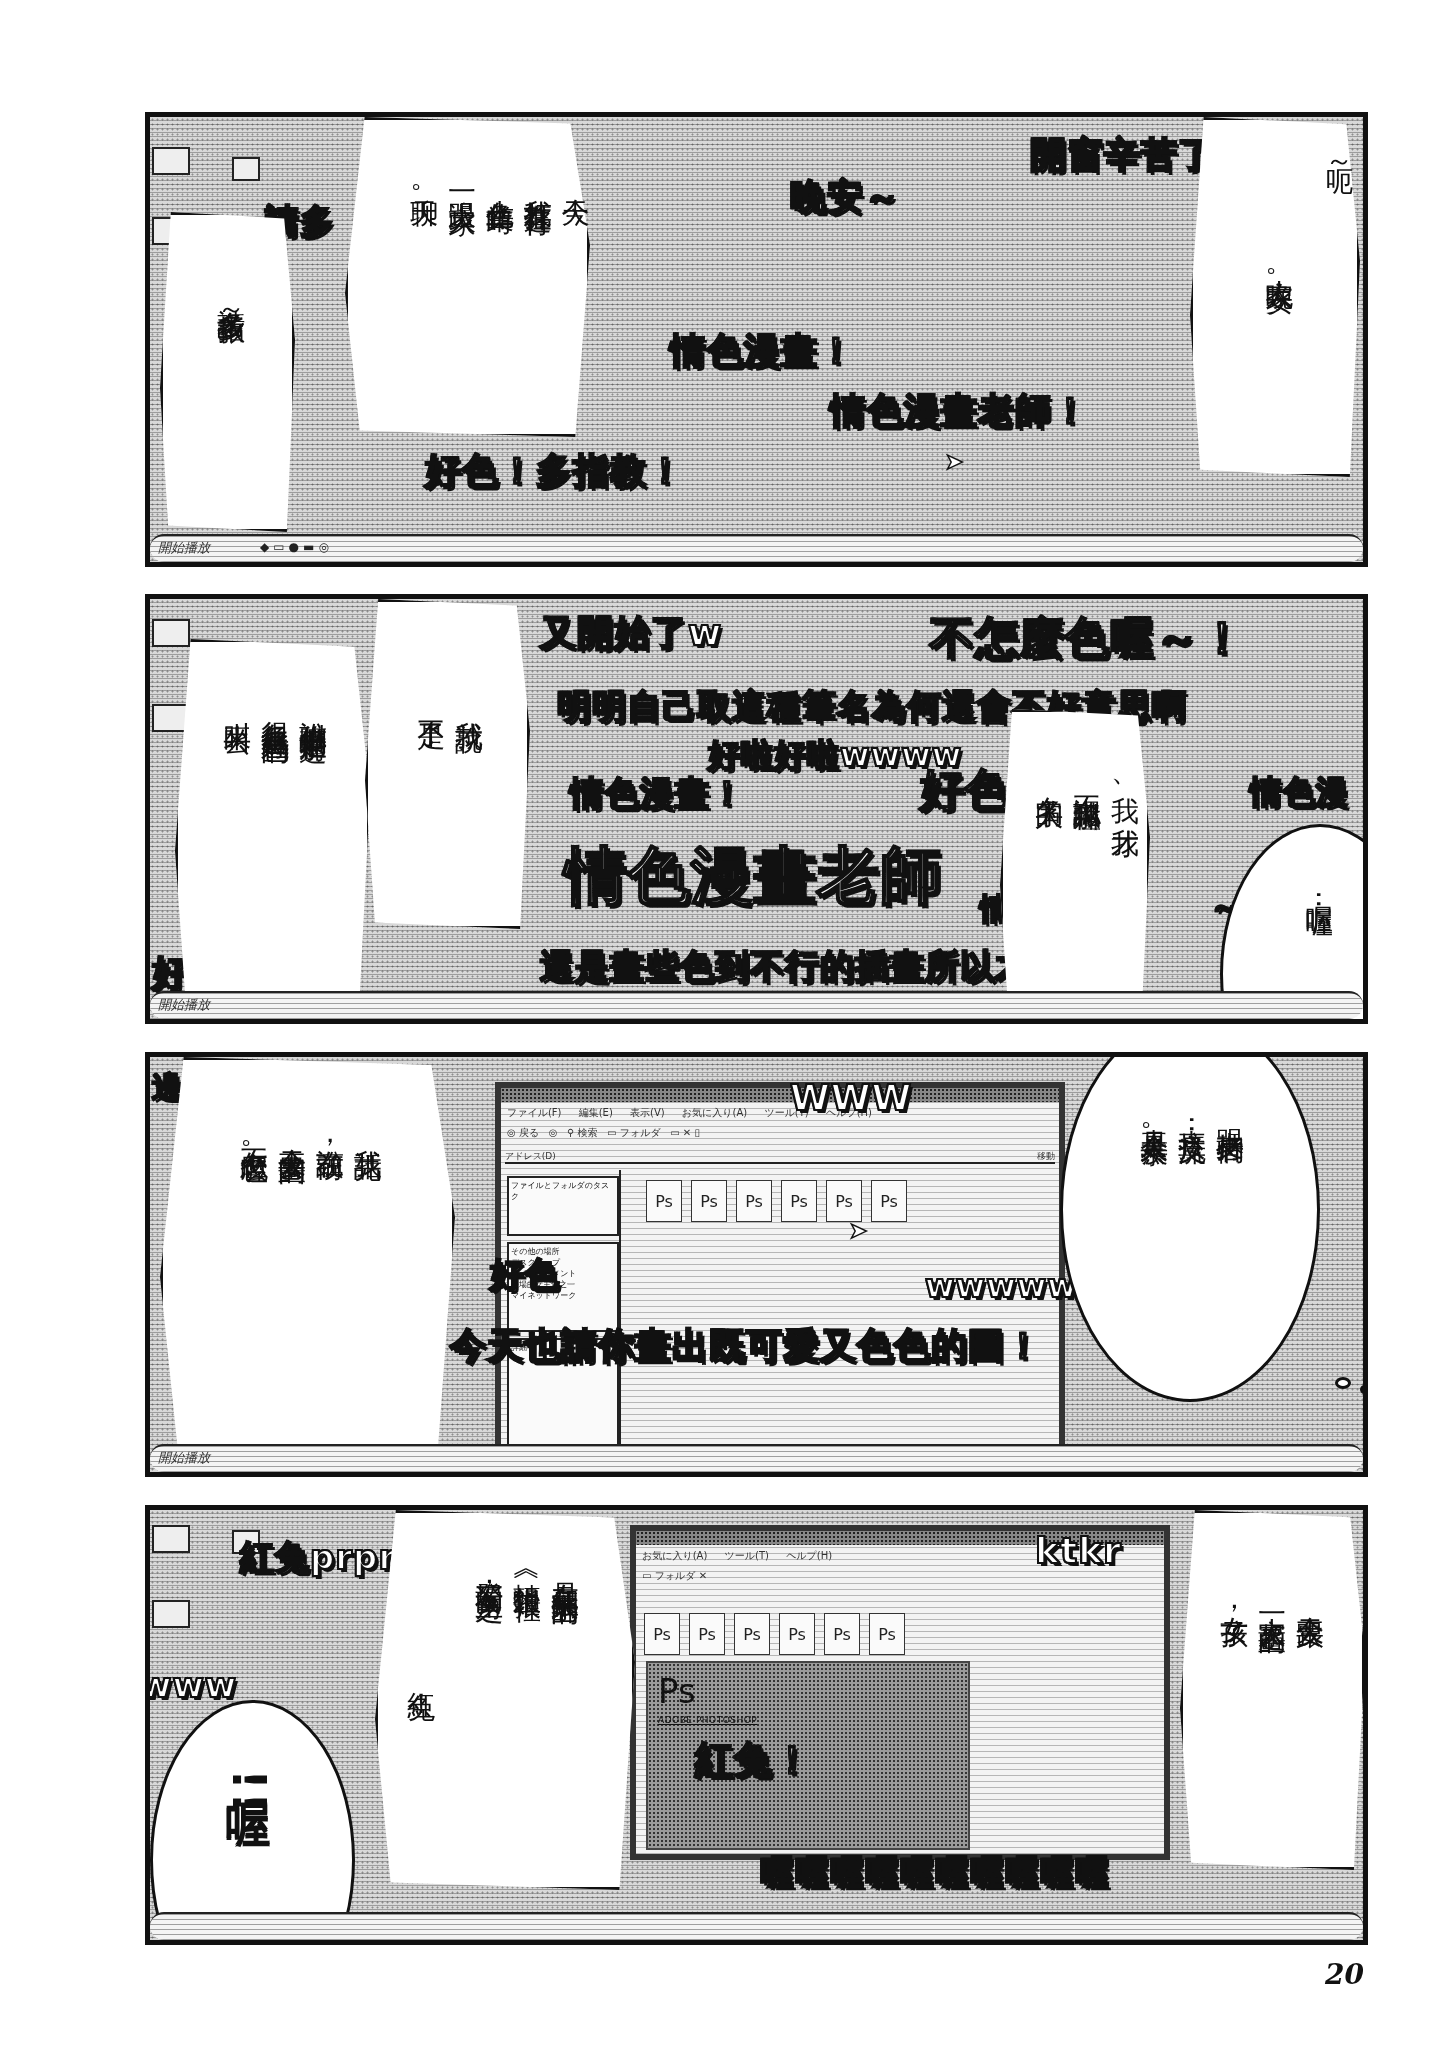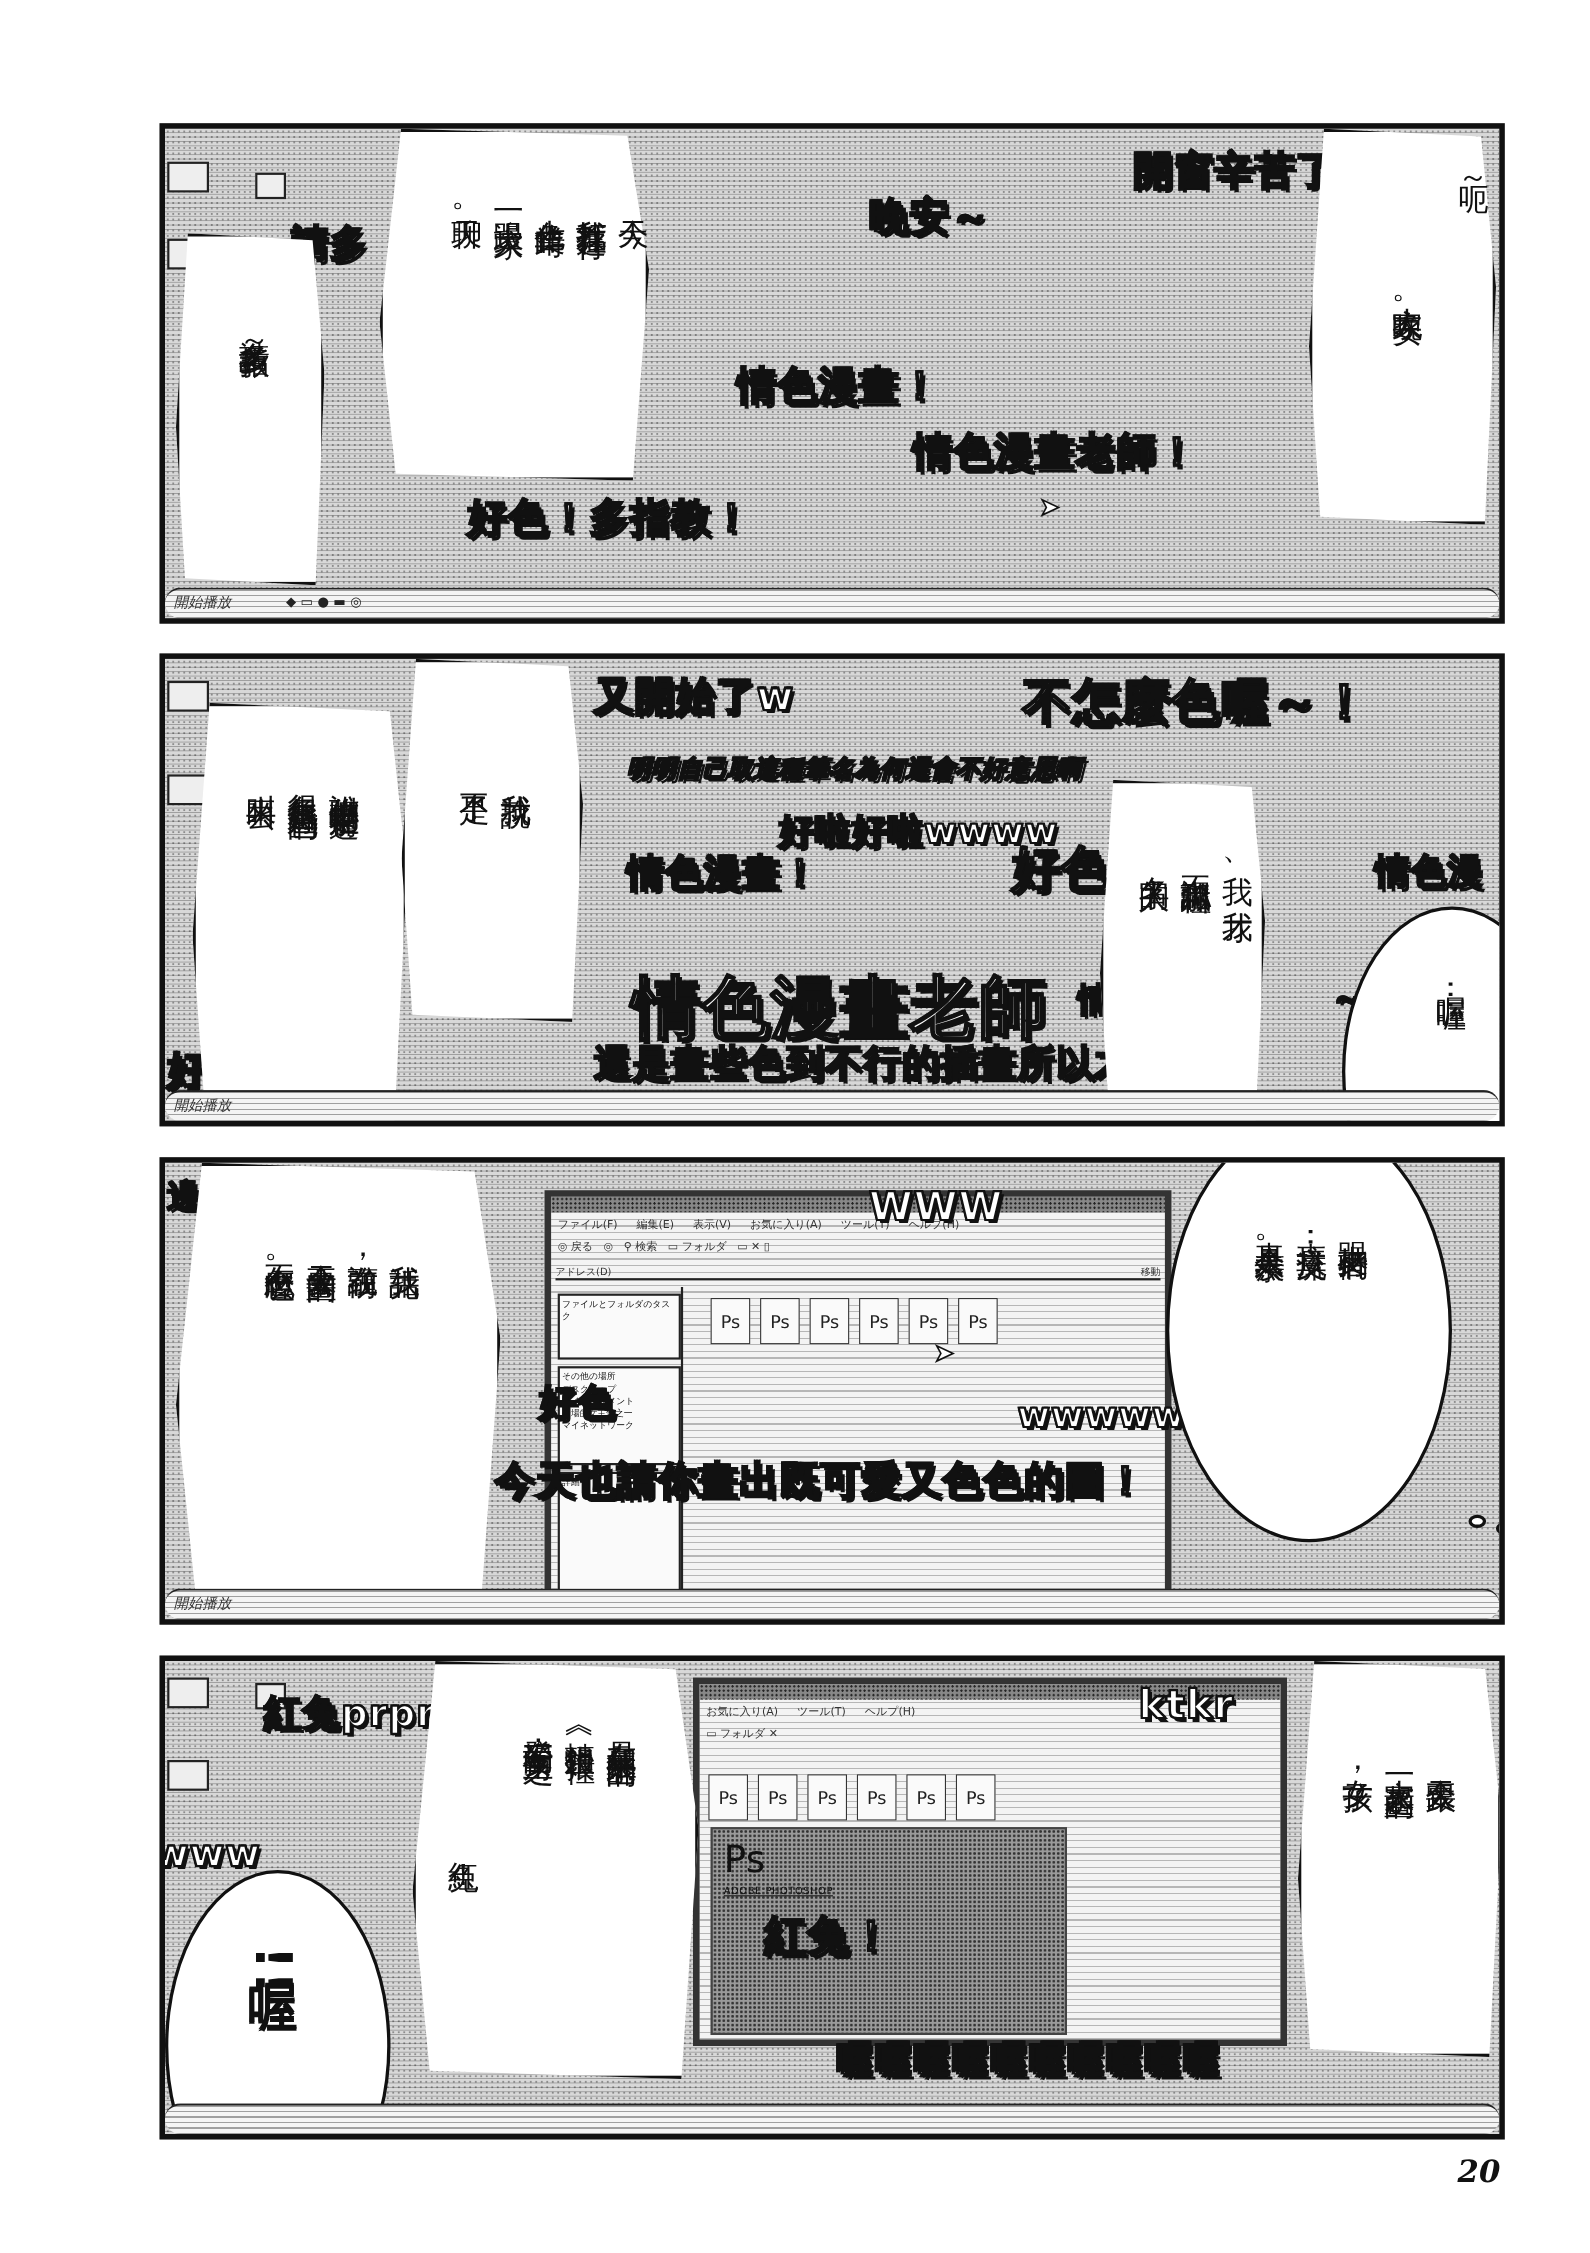--- a/index.html
+++ b/index.html
@@ -80,26 +80,26 @@
     <span class="tray">◆▭●▬◎</span>
   </div>
 </div>
 
 <div class="panel" style="top:594px;height:430px;">
   <div class="desk-icon" style="left:2px;top:20px;"></div>
   <div class="desk-icon" style="left:2px;top:105px;"></div>
 
   <div class="comment" style="left:390px;top:10px;font-size:36px;">又開始了w</div>
   <div class="comment" style="left:780px;top:10px;font-size:44px;">不怎麼色喔～！</div>
-  <div class="comment" style="left:420px;top:85px;font-size:22px;font-style:italic;">明明自己取這種筆名為何還會不好意思啊</div>
+  <div class="comment" style="left:407px;top:85px;font-size:34px;">明明自己取這種筆名為何還會不好意思啊</div>
   <div class="comment" style="left:520px;top:135px;font-size:32px;margin-left:38px;">好啦好啦wwww</div>
   <div class="comment" style="left:420px;top:172px;font-size:34px;">情色漫畫！</div>
   <div class="comment" style="left:770px;top:162px;font-size:44px;">好色</div>
   <div class="comment" style="left:1100px;top:172px;font-size:32px;">情色漫</div>
-  <div class="comment" style="left:425px;top:235px;font-size:62px;margin-top:40px;">情色漫畫老師</div>
+  <div class="comment" style="left:415px;top:235px;font-size:62px;">情色漫畫老師</div>
   <div class="comment" style="left:830px;top:290px;font-size:30px;">情色</div>
   <div class="comment" style="left:1060px;top:288px;font-size:30px;">～</div>
   <div class="comment" style="left:390px;top:345px;font-size:34px;">還是畫些色到不行的插畫所以才會被</div>
   <div class="comment" style="left:1150px;top:345px;font-size:34px;">當</div>
   <div class="comment" style="left:2px;top:350px;font-size:36px;">好</div>
 
   <div class="bubble jag" style="left:25px;top:40px;width:195px;height:385px;"></div>
   <div class="vtext" style="left:68px;top:100px;">
     <span>誰叫你們老是在那邊</span><br>
     <span>很色很色好色好色的</span><br>

